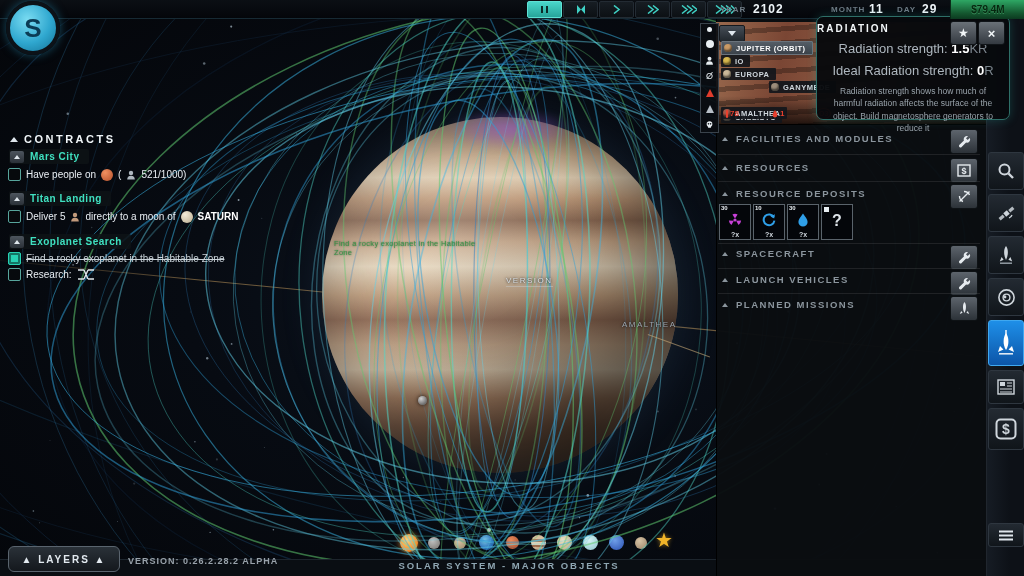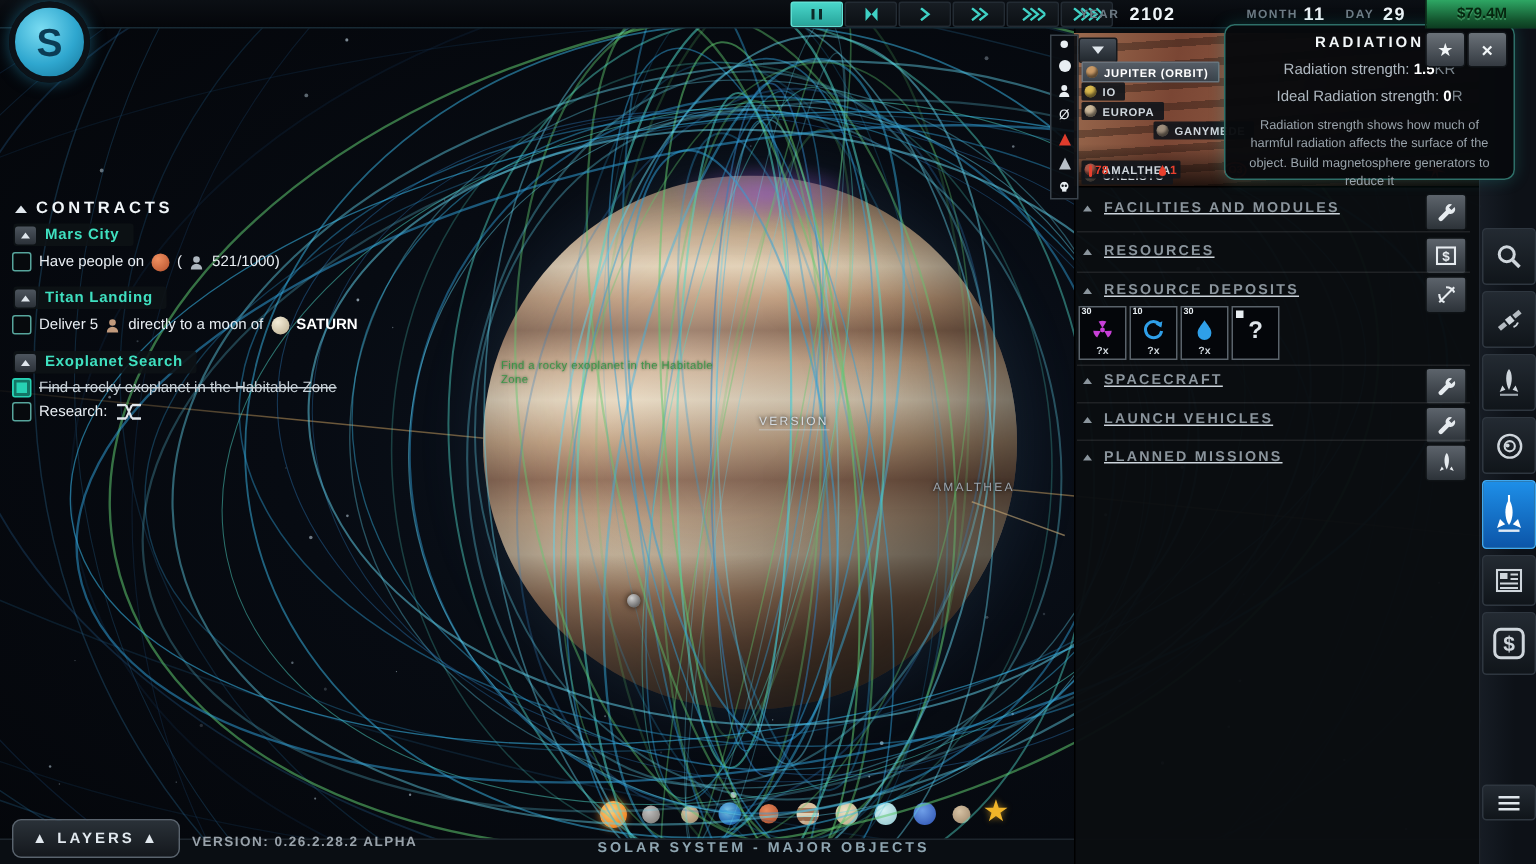--- a/index.html
+++ b/index.html
@@ -23,22 +23,22 @@
   .spdbtn.active{background:linear-gradient(#49d6ca,#27a49a);border-color:#5fe0d4;}
   .dlabel{top:5px;font-size:8px;color:#6e7a84;letter-spacing:1px;z-index:35;font-weight:bold;}
   .dvalue{top:2px;font-size:12px;color:#eef4f8;font-weight:bold;letter-spacing:1px;z-index:35;}
   .money{left:950px;top:0;width:74px;height:19px;z-index:45;
     background:linear-gradient(#2ea764,#14562f 70%,#0c3a20);border-left:1px solid #0a2a18;
     display:flex;align-items:center;justify-content:center;font-size:10px;font-weight:bold;color:#06260f;
     text-shadow:0 1px 0 rgba(120,230,160,.35);}
   
   .tooltip{left:816px;top:16px;width:192px;height:102px;z-index:40;border-radius:7px;
     background:rgba(7,9,12,.96);border:1px solid #2e6f68;box-shadow:0 0 10px rgba(40,180,170,.25);}
-  .tt-title{margin-top:6px;text-align:center;font-size:10px;font-weight:bold;letter-spacing:2px;color:#f2f6f8;}
-  .tt-line{margin-top:7px;text-align:center;font-size:10px;color:#aeb7bf;}
+  .tt-title{margin-top:6px;font-size:10px;font-weight:bold;letter-spacing:2px;color:#f2f6f8;}
+  .tt-line{margin-top:7px;text-align:center;font-size:13px;color:#aeb7bf;}
   .tt-line b{color:#fff;} .tt-line i{font-style:normal;color:#7b858d;}
   .tt-desc{margin:7px 8px 0 8px;text-align:center;font-size:8.5px;line-height:1.45;color:#99a3ab;}
   
   .objpanel{left:716px;top:18px;width:270px;height:558px;background:rgba(10,13,17,.97);z-index:20;
     border-left:1px solid #000;}
   .photo{left:716px;top:22px;width:270px;height:102px;z-index:21;
     background:
      repeating-linear-gradient(176deg, rgba(0,0,0,0) 0 9px, rgba(0,0,0,.28) 9px 14px),
      linear-gradient(100deg,#9a6a4e 0%,#7a4634 25%,#8a5640 45%,#5a3226 68%,#33201a 100%);
     border-bottom:1px solid #000;}
@@ -52,21 +52,21 @@
   .tri-up.small{border-left-width:3px;border-right-width:3px;border-bottom-width:4px;}
   .tri-up.grey{border-bottom-color:#8a949c;}
   .moonrow{left:721px;z-index:24;height:12px;display:inline-flex;align-items:center;gap:4px;padding:0 6px 0 2px;
     background:rgba(18,22,27,.92);color:#cfd6dc;font-size:7.5px;font-weight:bold;letter-spacing:.5px;border-radius:1px;}
   .moonrow.selected{background:linear-gradient(#555d66,#3b424a);color:#ffffff;border:1px solid #6a737c;}
   .mdot{width:8px;height:8px;border-radius:50%;display:inline-block;box-shadow:inset -1px -2px 2px rgba(0,0,0,.55);}
   .redrow{z-index:24;color:#e8402e;font-size:8px;font-weight:bold;display:flex;align-items:center;gap:2px;}
   .panelbtn{width:25px;height:22px;z-index:50;background:linear-gradient(#6a7178,#343a41);
     border:1px solid #101418;border-radius:3px;display:flex;align-items:center;justify-content:center;
     color:#f0f4f7;font-size:11px;font-weight:bold;}
-  .secrow{z-index:24;display:flex;align-items:center;gap:8px;text-decoration:underline;}
+  .secrow{z-index:24;display:flex;align-items:center;gap:8px;}
   .seclabel{font-size:9.5px;font-weight:bold;letter-spacing:1.5px;color:#8b959d;}
   .secbtn{width:26px;height:23px;z-index:24;background:linear-gradient(#5d646c,#2c3238);
     border:1px solid #0e1215;border-radius:3px;display:flex;align-items:center;justify-content:center;}
   .sep{height:1px;background:rgba(255,255,255,.09);z-index:24;}
   .tile{top:204px;width:30px;height:34px;z-index:24;background:#04060a;border:1px solid #5a636b;}
   .tile .badge{position:absolute;left:1px;top:0;font-size:6px;color:#e8eef2;font-weight:bold;}
   .tile .cnt{position:absolute;left:0;right:0;bottom:1px;text-align:center;font-size:7px;color:#cfd6dc;font-weight:bold;}
   .tile .bigq{position:absolute;left:0;right:0;top:7px;text-align:center;font-size:16px;font-weight:bold;color:#dfe5ea;}
   .tile .sq{position:absolute;left:2px;top:2px;width:5px;height:5px;background:#e8eef2;}
   

